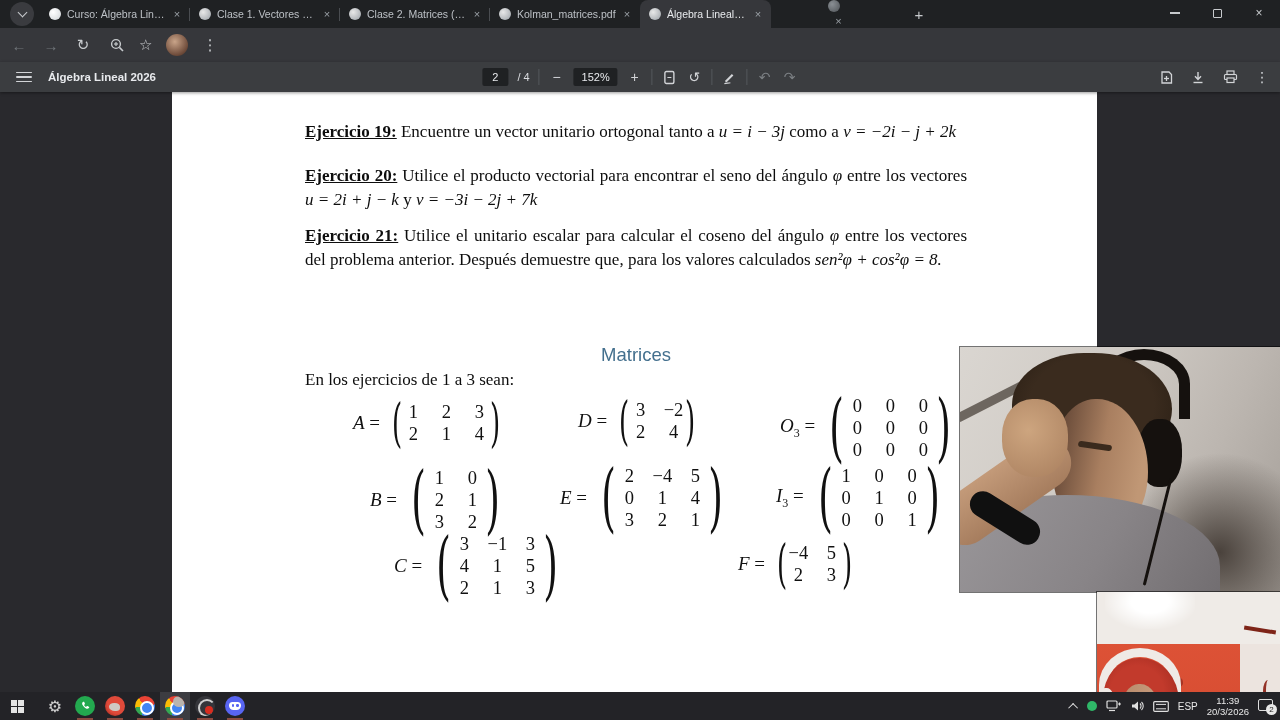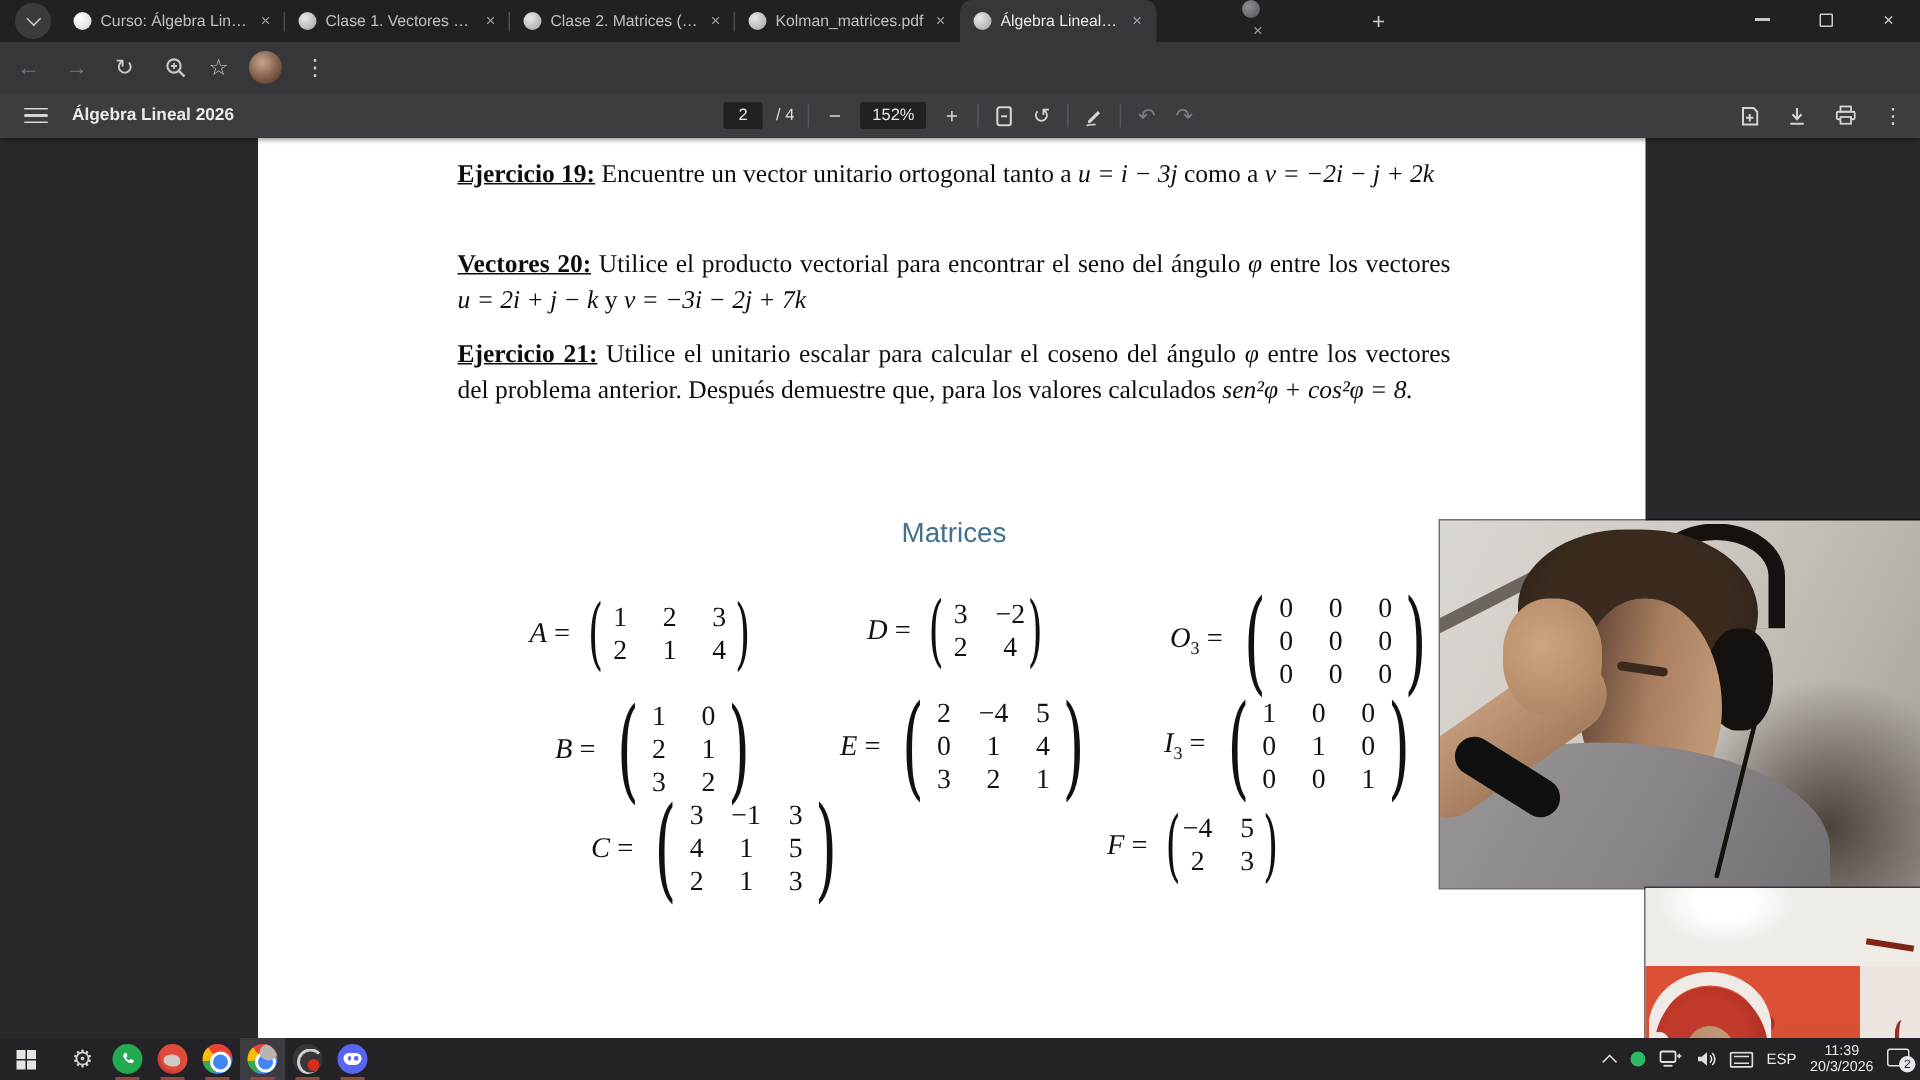--- a/index.html
+++ b/index.html
@@ -271,33 +271,34 @@
           <rect x="4" y="8" width="7" height="4.5" fill="#3b3d40" stroke="#d2d4d7" stroke-width="1.2"></rect>
         </svg>
     </span>
     <span class="toolglyph">⋮</span>
   </div>
 </div>
 
 <div class="viewer">
   <div class="page">
 
-    <p class="ex" style="top:12px">
+    <p class="ex" style="top:28px">
       <span class="exlabel">Ejercicio 19:</span><span> Encuentre un vector unitario ortogonal tanto a </span><span class="mi">u = i − 3j</span><span>  como a </span><span class="mi">v =</span><span class="mi"> −2i − j + 2k</span>
     </p>
 
     <p class="ex" style="top:72px">
-      <span class="exlabel">Vectores 20:</span><span> Utilice el producto vectorial para encontrar el seno del ángulo </span><span class="mi">φ</span><span> entre los </span><span>vectores </span><span class="mi">u = 2i + j − k</span><span> y </span><span class="mi">v = −3i − 2j + 7k</span>
+      <span class="exlabel">Ejercicio 20:</span><span> Utilice el producto vectorial para encontrar el seno del ángulo </span><span class="mi">φ</span><span> entre los </span><span>vectores </span><span class="mi">u = 2i + j − k</span><span> y </span><span class="mi">v = −3i − 2j + 7k</span>
     </p>
 
     <p class="ex" style="top:132px">
       <span class="exlabel">Ejercicio 21:</span><span> Utilice el unitario escalar para calcular el coseno del ángulo </span><span class="mi">φ</span><span> entre los </span><span>vectores del problema anterior. Después demuestre que, para los valores calculados </span><span class="mi">sen²φ + cos²φ = 8.</span>
     </p>
 
     <div class="mheading" style="top:252px">Matrices</div>
+    <div class="intro" style="top:278px">En los ejercicios de 1 a 3 sean:</div>
 
     <div class="matrix" style="left:181px; top:305px">
         <span class="mlabel"><i>A</i> = </span>
         <span class="paren" style="font-size: 52px;">(</span>
         <span class="mgrid" style="grid-template-columns: repeat(3, auto);">
           <span class="mcell">1</span>
           <span class="mcell">2</span>
           <span class="mcell">3</span>
           <span class="mcell">2</span>
           <span class="mcell">1</span>

